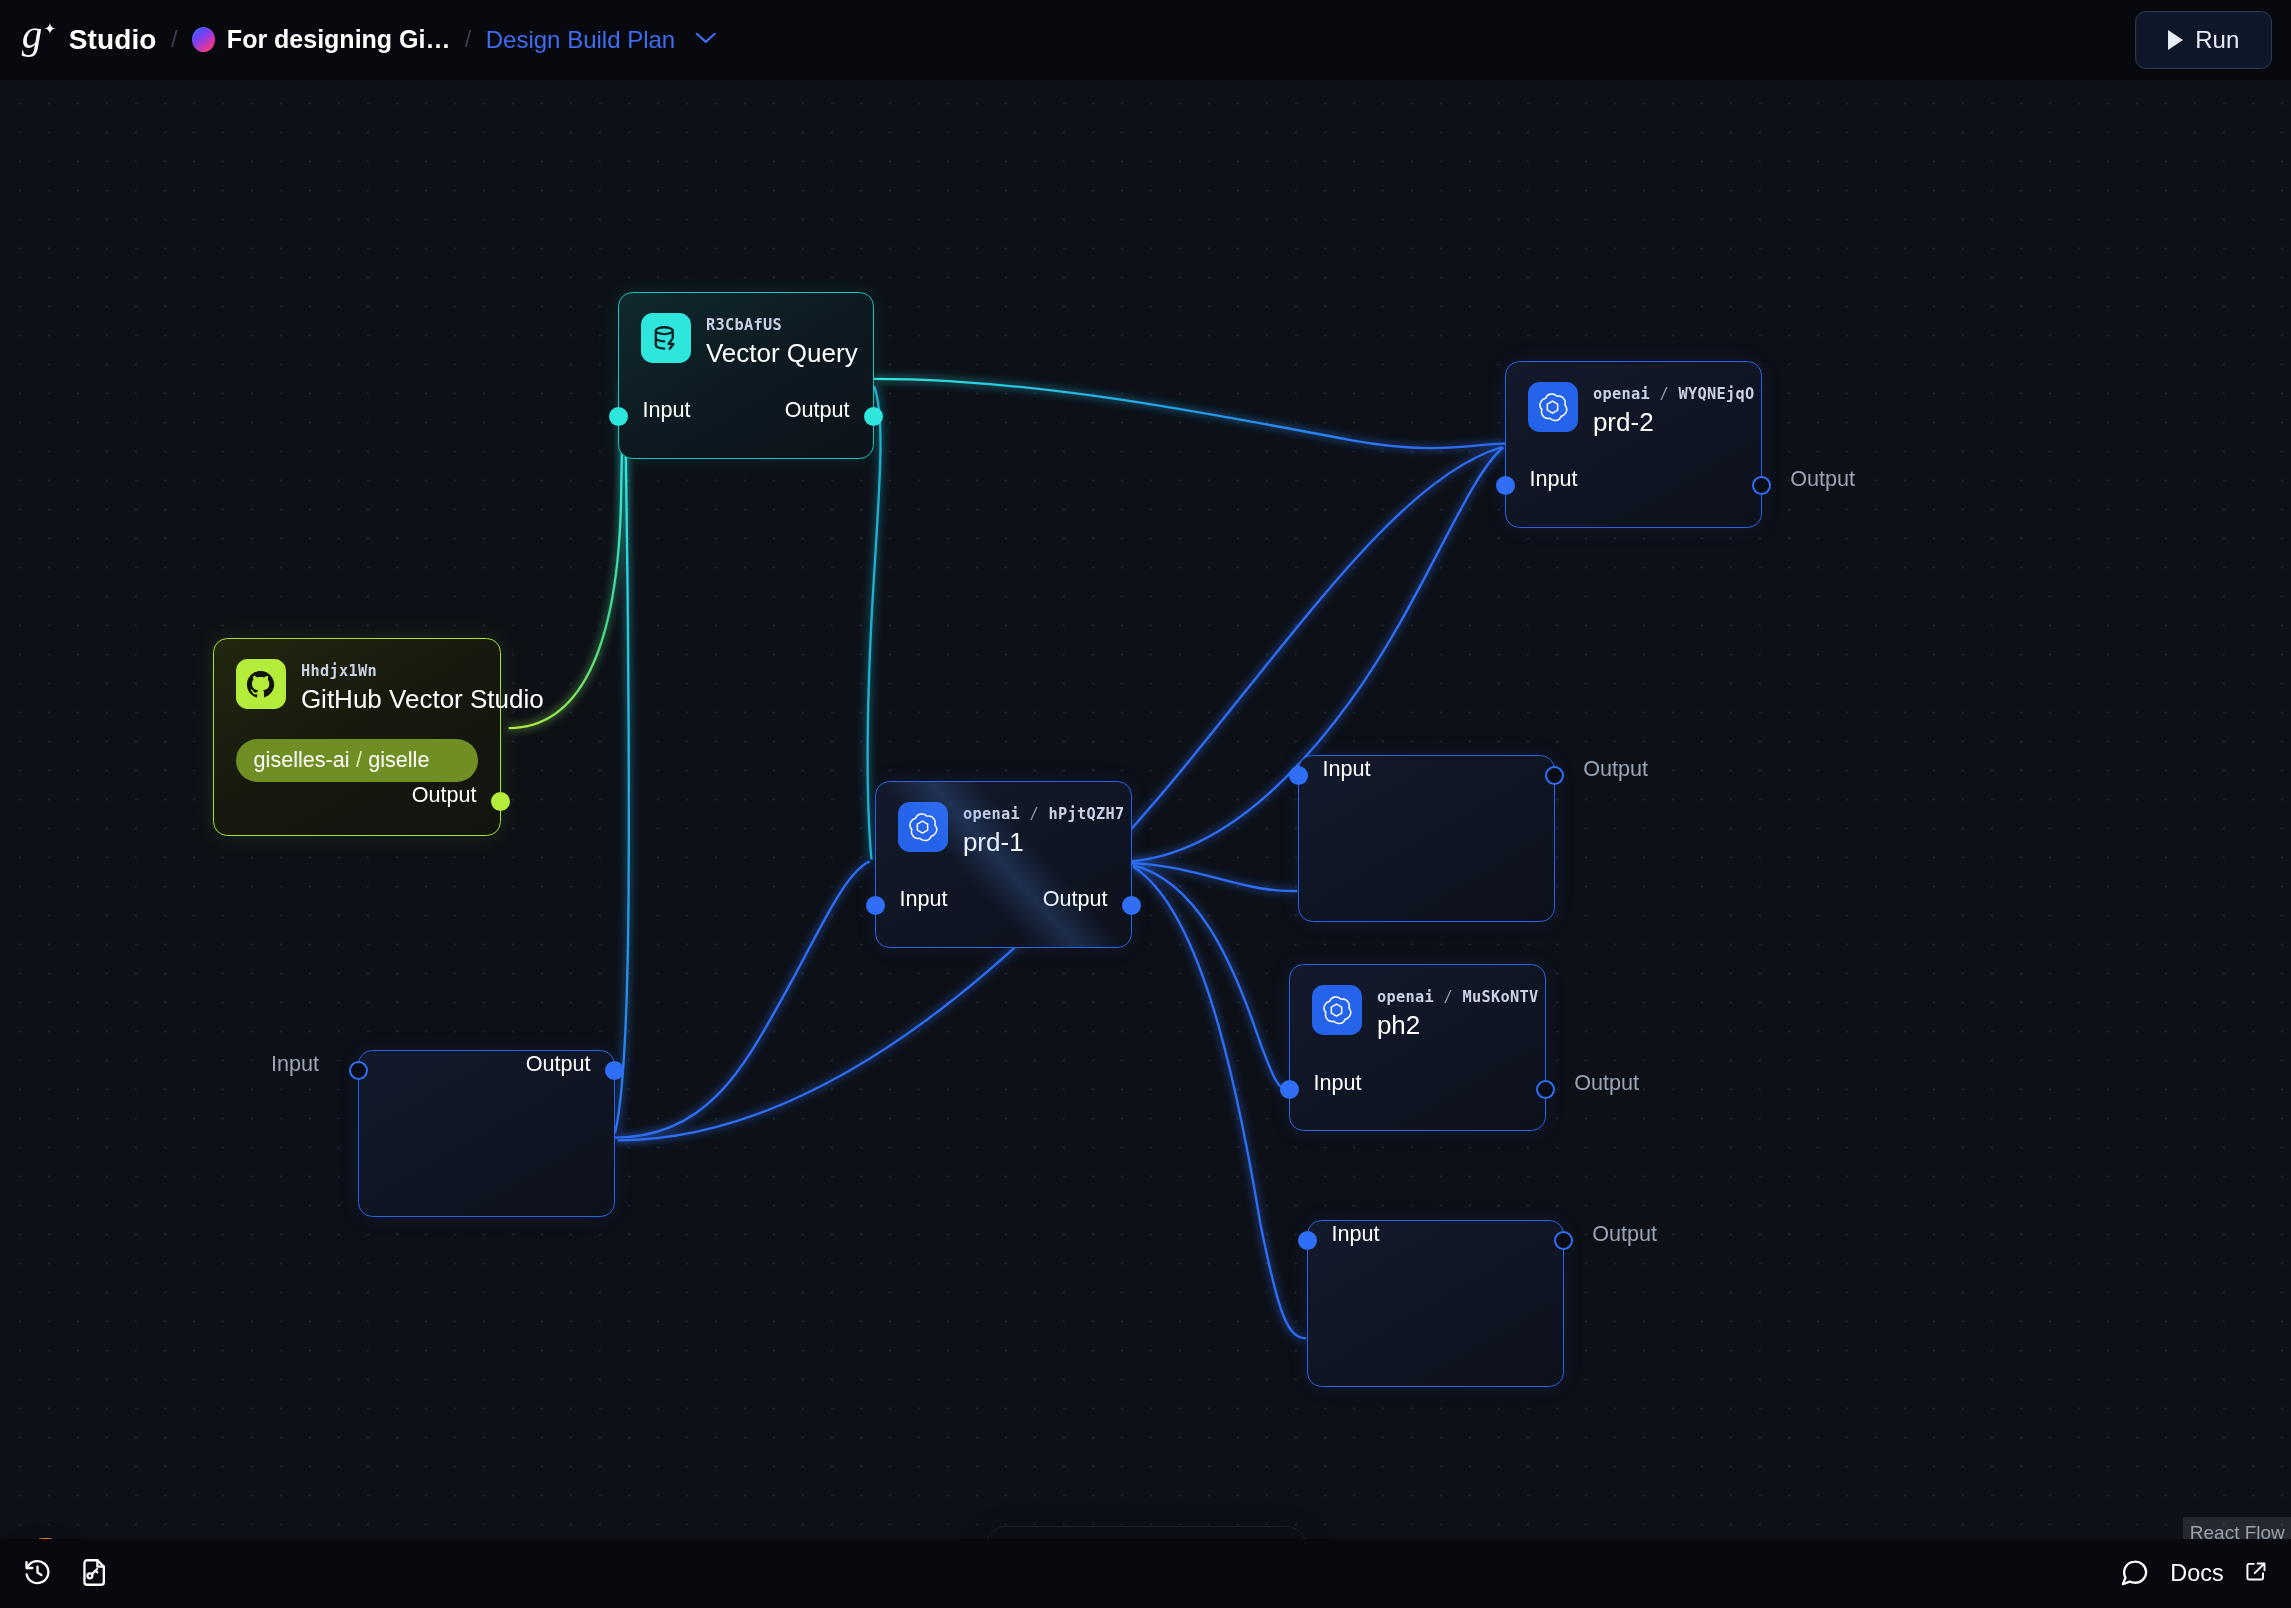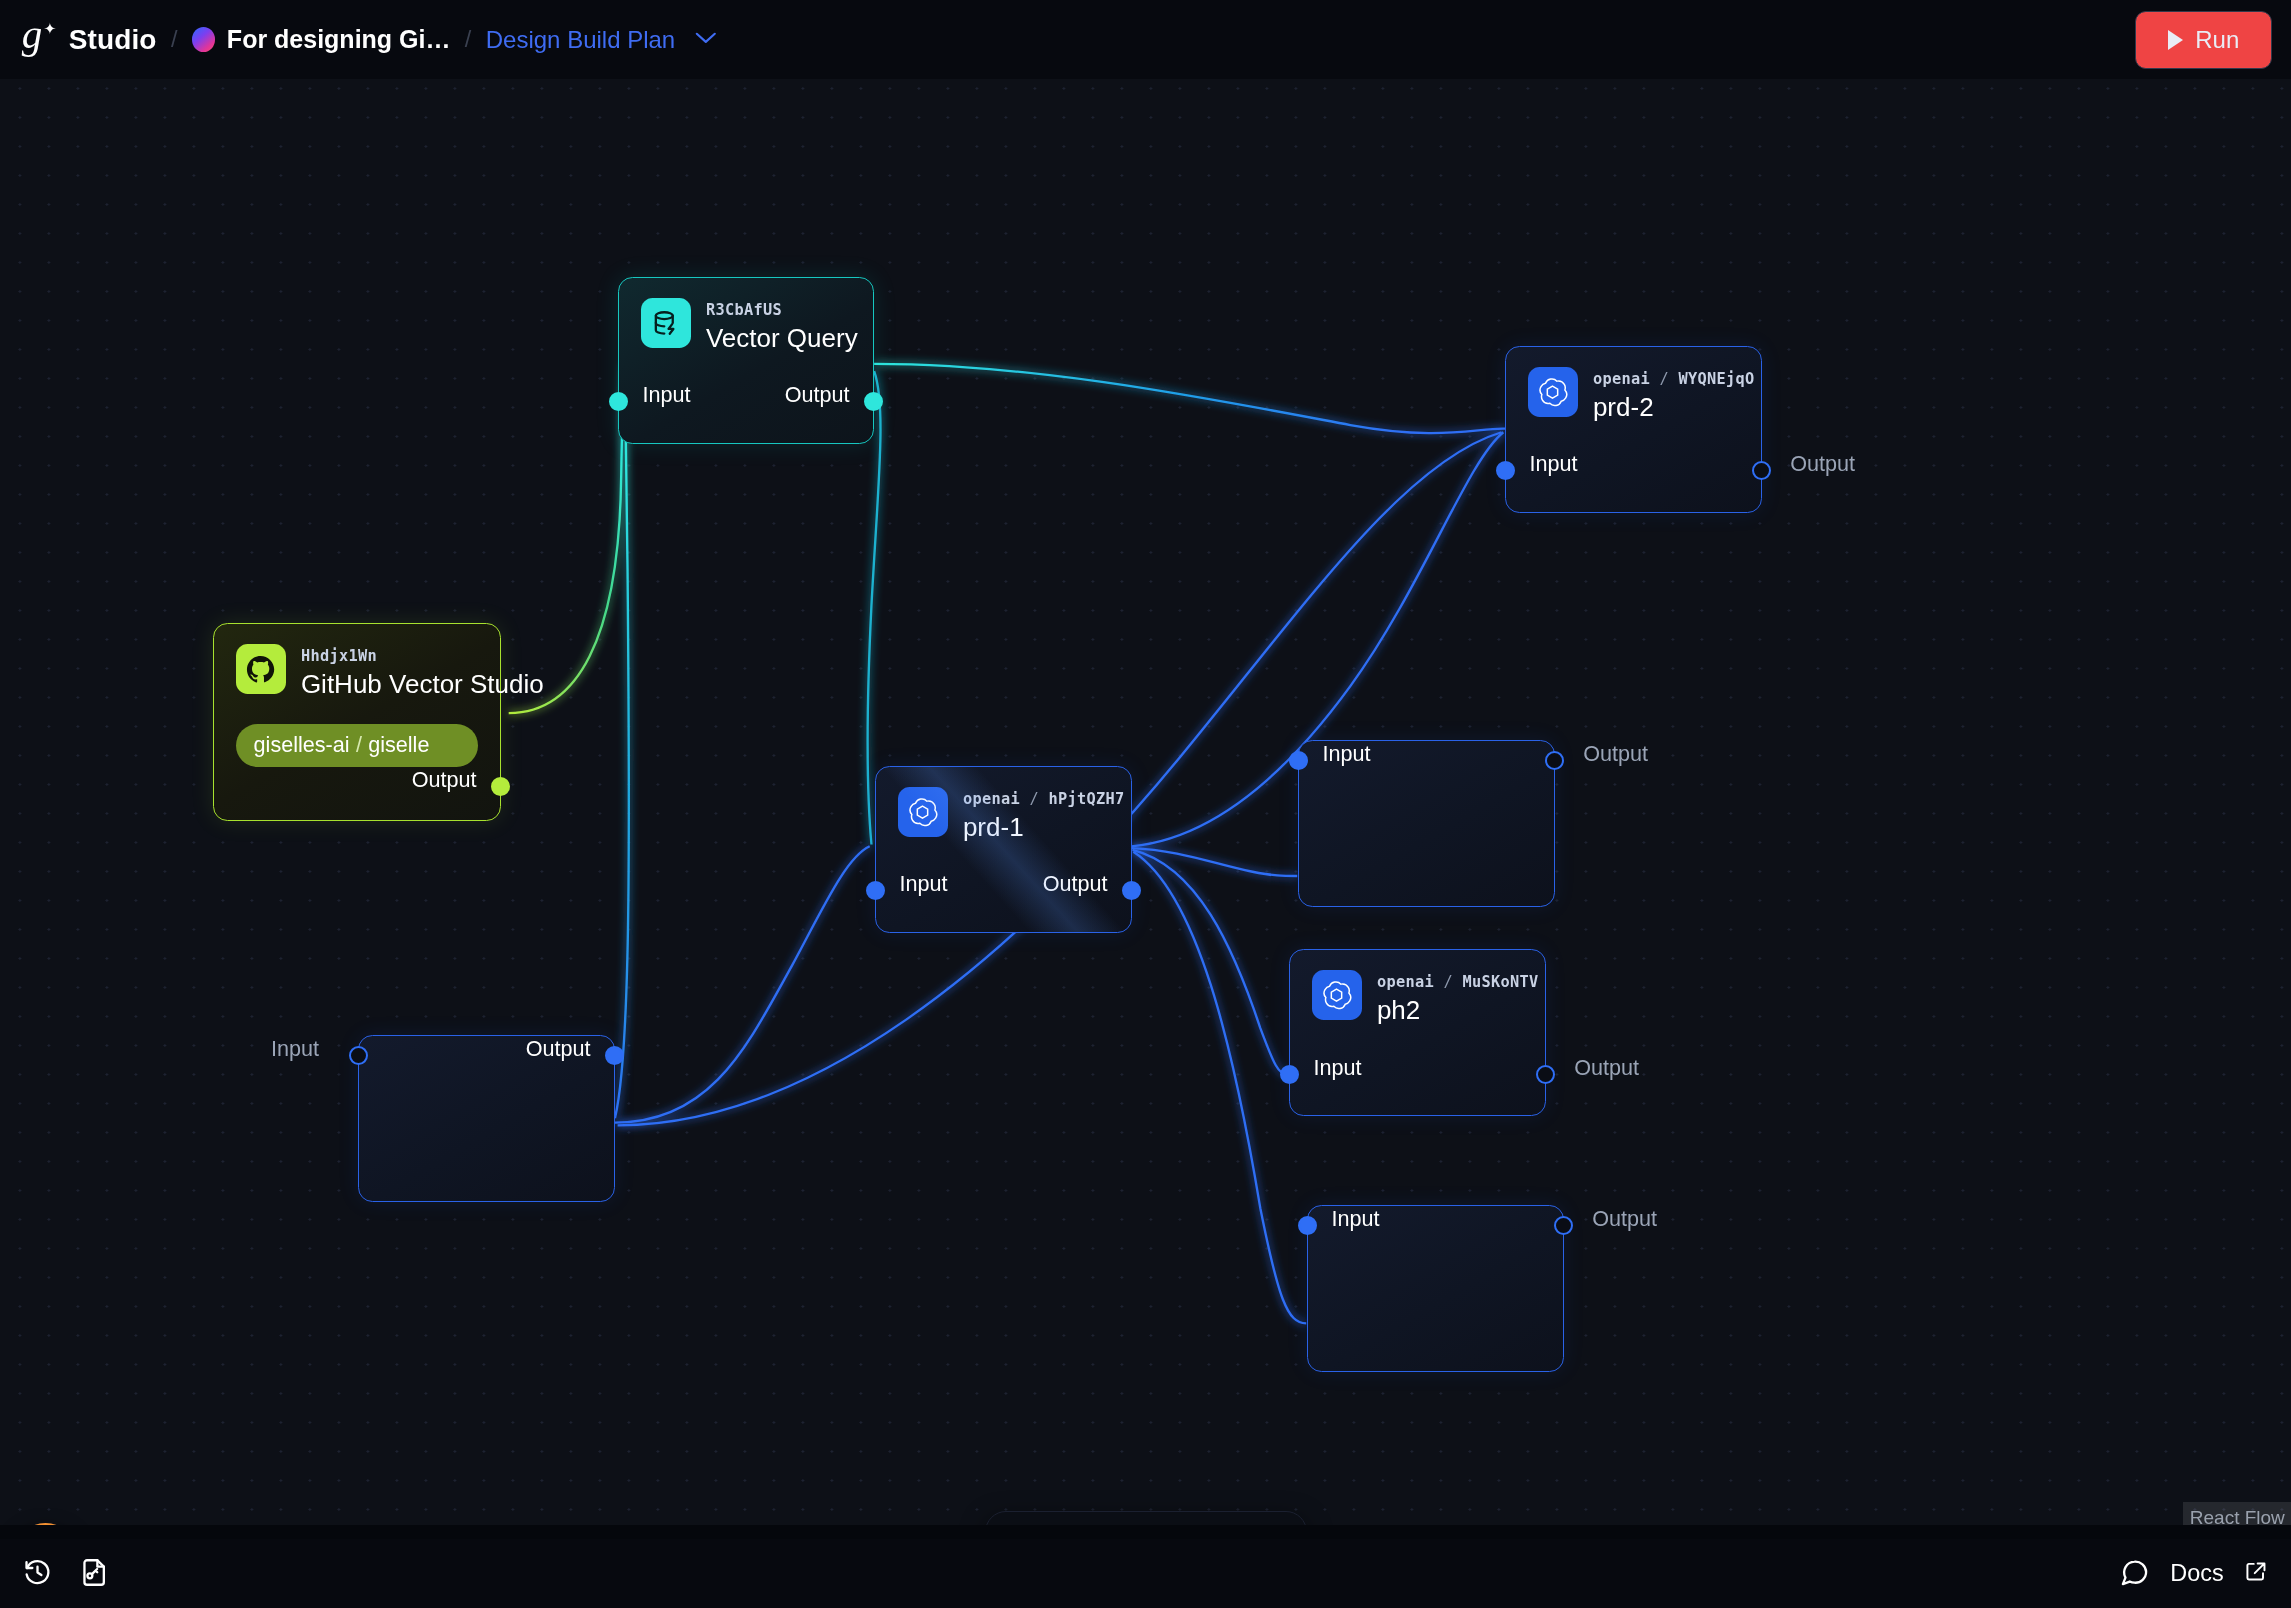--- a/index.html
+++ b/index.html
@@ -23,30 +23,30 @@
   .bc-dot{
     width:23.4px; height:25px; border-radius:50%;
     background:linear-gradient(140deg,#2a6bff 0%,#7b3ff0 40%,#e0359b 75%,#ff4d6d 100%);
     margin-right:11.7px; flex:0 0 auto;
   }
   .bc-ws{ font-size:25px; font-weight:700; color:#fff; white-space:nowrap; }
   .bc-plan{ font-size:24px; font-weight:400; color:#3f6cf2; white-space:nowrap; }
   .chev{ margin-left:20px; color:#3f6cf2; font-size:18px; }
   #run-btn{
     position:absolute; right:20px; top:10.8px; width:137px; height:58px;
-    border-radius:10.8px; background:#ef4444; border:0.9px solid #30384a;
+    border-radius:10.8px; background:#0f172a; border:0.9px solid #30384a;
     display:flex; align-items:center; justify-content:center; gap:12.6px;
     box-shadow:0 0 0 0.9px rgba(255,255,255,.02) inset;
   }
   .tri{ width:0;height:0;border-left:15.3px solid #e9ecf5;border-top:10px solid transparent;border-bottom:10px solid transparent; }
   .run-label{ font-size:24px; color:#e9ecf5; }
 
   
   #canvas{
-    position:absolute; left:0; top:65px; width:2292px; height:1460px;
+    position:absolute; left:0; top:80px; width:2292px; height:1460px;
     background-color:#0d1017;
     background-image:radial-gradient(circle, #1d2231 1.2px, transparent 1.3px);
     background-size:29px 29px; background-position:5.4px 9px;
     overflow:hidden;
   }
   #edge-layer{ position:absolute; left:0; top:0; width:2292px; height:1460px; }
 
   
   .node{
     position:absolute; border-radius:14.4px; border:1.4px solid;

